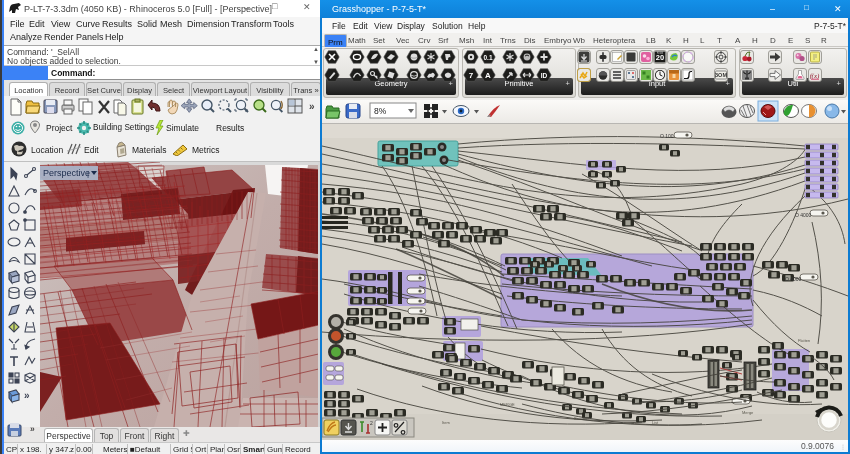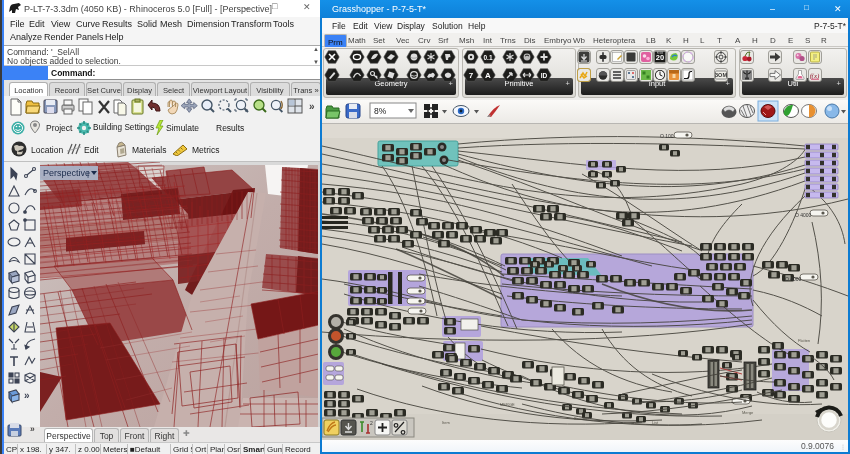--- a/index.html
+++ b/index.html
@@ -466,21 +466,21 @@
       <div class="btab on" style="left:40px;width:49px;">Perspective</div>
       <div class="btab" style="left:90px;width:25px;">Top</div>
       <div class="btab" style="left:116px;width:29px;">Front</div>
       <div class="btab" style="left:146px;width:29px;">Right</div>
       <span style="position:absolute;left:179px;top:2px;color:#888;font-size:8px">✚</span>
     </div>
     <div id="r-status" class="abs">
       <span style="left:0px;width:14px;">CPl</span>
         <span style="left:14px;width:29px;">x 198.</span>
         <span style="left:43px;width:29px;">y 347.</span>
-        <span style="left:72px;width:25px;">z 0.00</span>
+        <span style="left:64px;width:25px;">z 0.00</span>
         <span style="left:97px;width:27px;">Meters</span>
         <span style="left:124px;width:43px;">■Default</span>
         <span style="left:167px;width:22px;">Grid S</span>
         <span style="left:189px;width:15px;">Ort</span>
         <span style="left:204px;width:17px;">Plan</span>
         <span style="left:221px;width:16px;">Osn</span>
         <span style="left:237px;width:24px;font-weight:bold">Smart</span>
         <span style="left:261px;width:18px;">Gum</span>
         <span style="left:279px;width:38px;">Record</span>
     </div>

